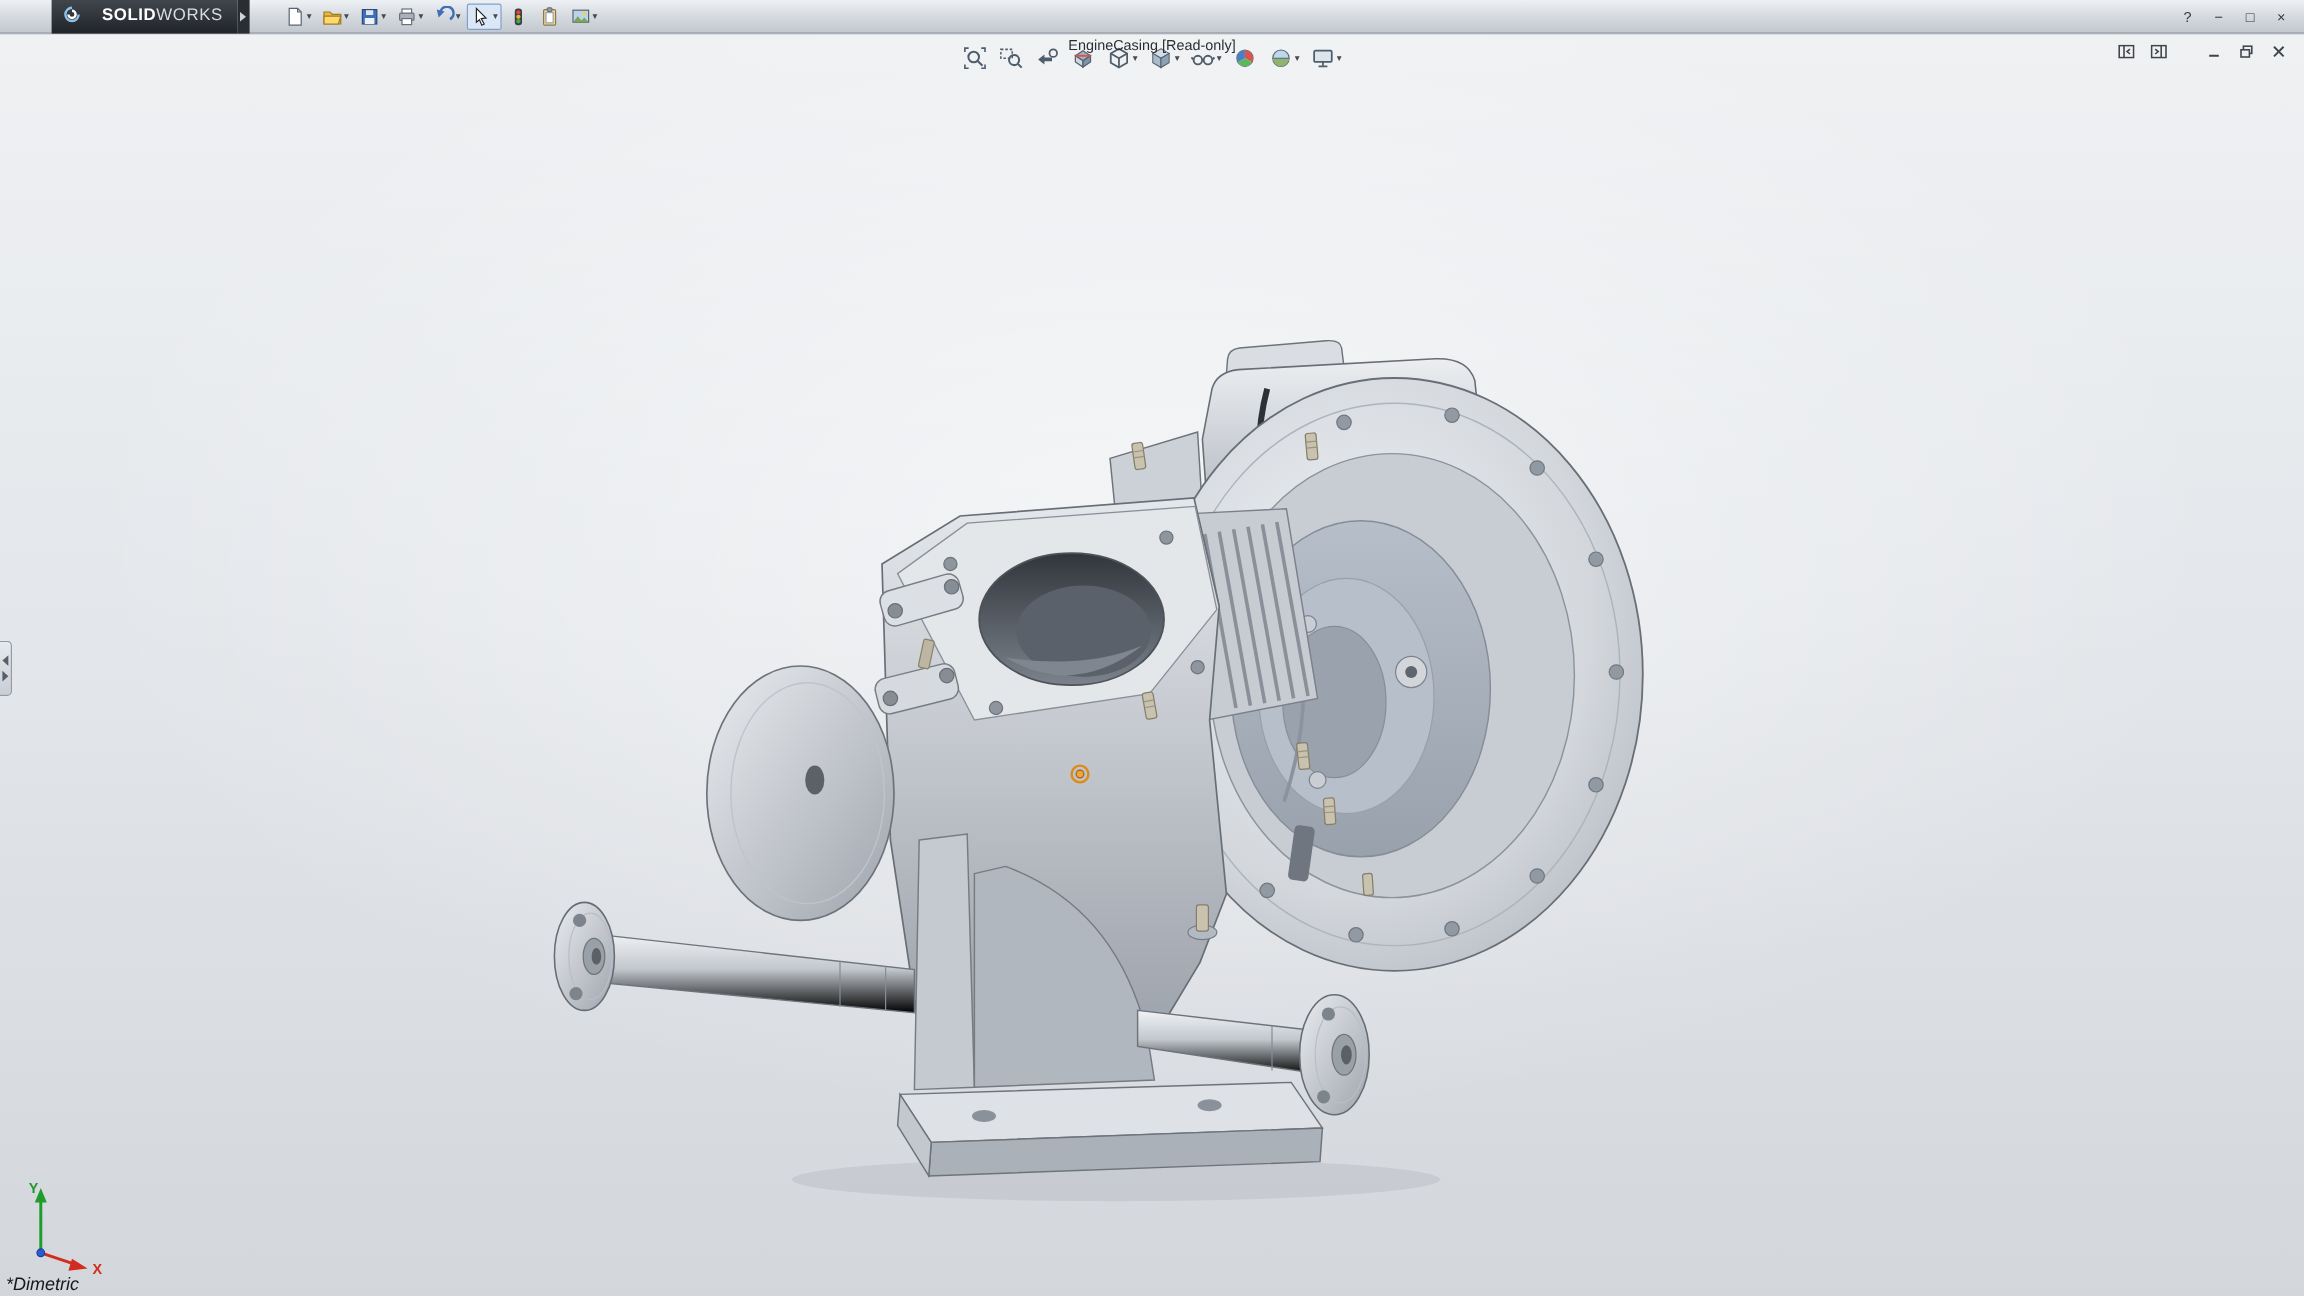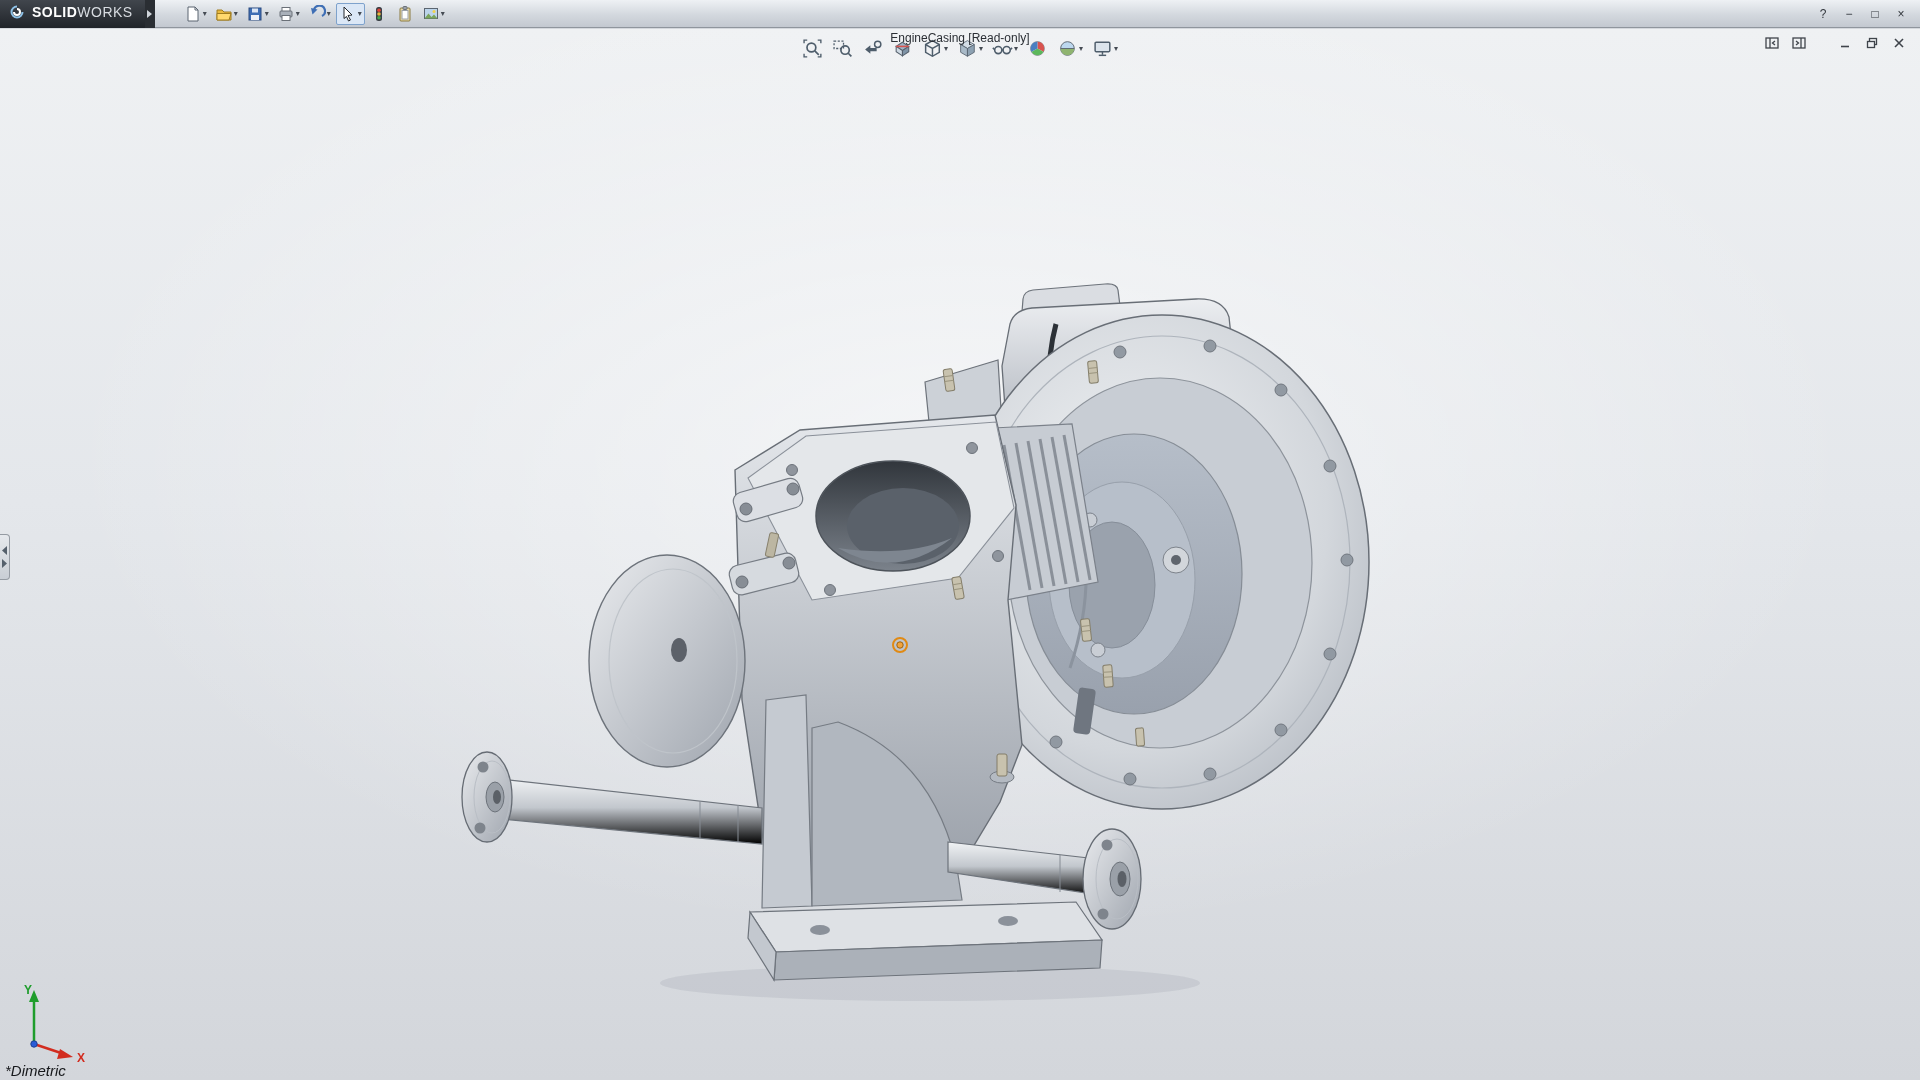--- a/index.html
+++ b/index.html
@@ -3,22 +3,22 @@
 <meta charset="utf-8">
 <style>
   * { margin:0; padding:0; box-sizing:border-box; }
   html,body { width:1920px; height:1080px; overflow:hidden;
     font-family:"Liberation Sans", sans-serif; user-select:none; cursor:default; background:#d5d8dd; }
 
   
   .titlebar { position:absolute; top:0; left:0; right:0; height:28px; z-index:20;
     background:linear-gradient(#eef1f4, #d3d8de 55%, #c3c8d0);
     border-bottom:1px solid #8f959d; display:flex; align-items:center; }
-  .brand { height:28px; display:flex; align-items:center; gap:6px; padding:0 12px 4px 8px;
-    background:linear-gradient(#41464d, #202429); color:#fff; }
+  .brand { height:28px; display:flex; align-items:center; gap:16px; padding:0 12px 4px 8px;
+    background:linear-gradient(#41464d, #202429); color:#fff;margin-left:43px; }
   .brand-text { font-size:14px; letter-spacing:.5px; }
   .brand-text b { font-weight:bold; }
   .brand-text .light { font-weight:normal; color:#d8dce1; }
   .brand-tab { width:10px; height:28px; background:#2a2e33; display:flex; align-items:center; justify-content:center; }
   .brand-tab .tri { width:0; height:0; border-left:5px solid #cfd4da; border-top:4px solid transparent; border-bottom:4px solid transparent; }
   .tb-icons { display:flex; align-items:center; gap:2px; margin-left:26px; }
   .tbtn { display:flex; align-items:center; gap:1px; padding:1px 2px; border:1px solid transparent; border-radius:2px; }
   .tbtn.active { background:#dbe7f6; border-color:#7ea2cc; }
   .dd { font-size:8px; color:#454b53; line-height:1; }
   .title-center { position:absolute; left:50%; top:50%; transform:translate(-50%,-50%);

